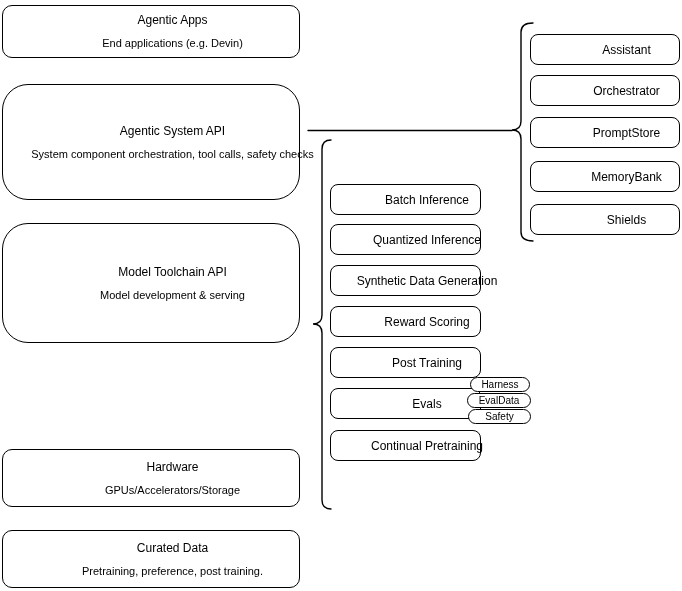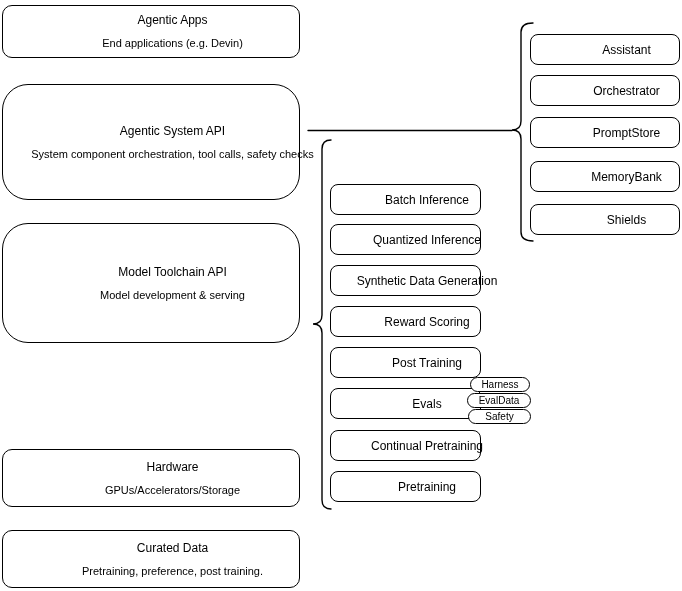--- a/index.html
+++ b/index.html
@@ -136,23 +136,20 @@
   </div>
   <div class="box small-box mid-box" style="top:347px">
     <span>Post Training</span>
   </div>
   <div class="box small-box mid-box" style="top:388px">
     <span>Evals</span>
   </div>
   <div class="box small-box mid-box" style="top:430px">
     <span>Continual Pretraining</span>
   </div>
-  <div class="box small-box mid-box" style="top:471px">
-    <span>Pretraining</span>
-  </div>
 
   <div class="pill" style="left:470px;top:377px;width:60px">
     <span>Harness</span>
   </div>
   <div class="pill" style="left:467px;top:393px;width:64px">
     <span>EvalData</span>
   </div>
   <div class="pill" style="left:468px;top:409px;width:63px">
     <span>Safety</span>
   </div>

